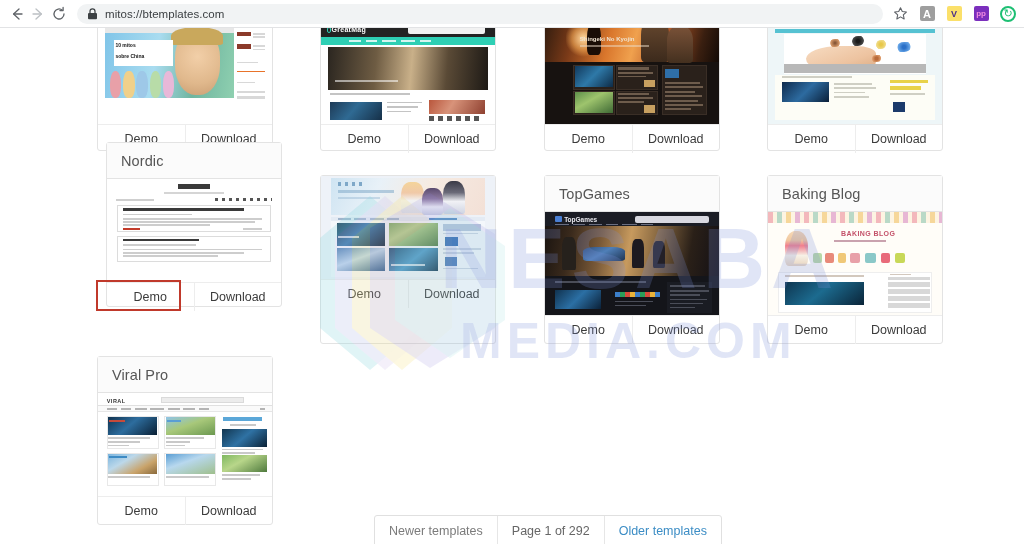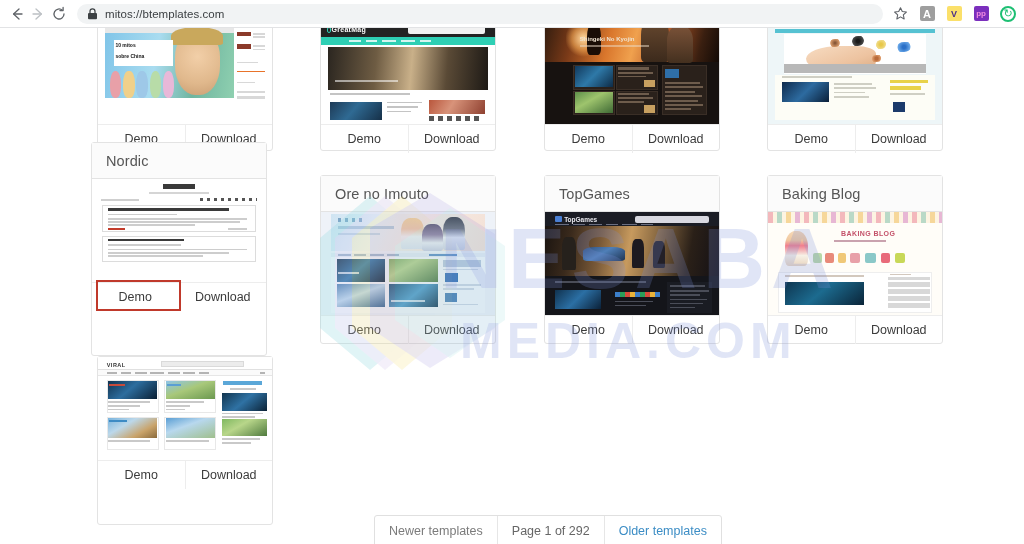--- a/index.html
+++ b/index.html
@@ -400,21 +400,21 @@
         <div class="r c1-sl" style="left:80%; top:75%; width:16%; height:2.4%;"></div>
       </div>
     </div>
     <div class="card-foot">
       <div class="foot-link">Demo</div>
       <div class="foot-div"></div>
       <div class="foot-link">Download</div>
     </div>
   </div>
 
-  <div class="card" style="left:91px; top:114px; width:176px; height:214px;">
+  <div class="card" style="left:106px; top:114px; width:176px; height:165px;">
     <div class="card-head">
       <span class="card-title">Nordic</span>
     </div>
     <div class="card-thumb" style="height:103px;">
       <div class="mini">
         <div class="r nd-bg"></div>
         <div class="r nd-logo"></div>
         <div class="r nd-sub"></div>
         <div class="r nd-nav"></div>
         <div class="r nd-soc"></div>
@@ -437,20 +437,23 @@
     <div class="card-foot">
       <div class="foot-link">Demo</div>
       <div class="foot-div"></div>
       <div class="foot-link">Download</div>
     </div>
   </div>
 
   <div class="hl-box" style="left:96px; top:252px; width:85px; height:31px;"></div>
 
   <div class="card" style="left:97px; top:328px; width:176px; height:169px;">
+    <div class="card-head">
+      <span class="card-title">Viral Pro</span>
+    </div>
     <div class="card-thumb" style="height:103px;">
       <div class="mini">
         <div class="r vp-bg"></div>
         <div class="r vp-head"></div>
         <div class="r vp-logo">VIRAL</div>
         <div class="r vp-search"></div>
         <div class="r vp-nav"></div>
         <div class="r vp-navi" style="left:5%;  width:6%;"></div>
         <div class="r vp-navi" style="left:13%; width:6%;"></div>
         <div class="r vp-navi" style="left:21%; width:7%;"></div>
@@ -622,23 +625,20 @@
       </div>
     </div>
     <div class="card-foot">
       <div class="foot-link">Demo</div>
       <div class="foot-div"></div>
       <div class="foot-link">Download</div>
     </div>
   </div>
 
   <div class="card" style="left:320px; top:147px; width:176px; height:169px;">
-    <div class="card-head">
-      <span class="card-title">Ore no Imouto</span>
-    </div>
     <div class="card-thumb" style="height:103px;">
       <div class="mini" style="background:#eef2f8;">
         <div class="r oi-head"></div>
         <div class="r oi-dots"></div>
         <div class="r oi-ttl"></div>
         <div class="r oi-ttl2"></div>
         <div class="r oi-ch1"></div>
         <div class="r oi-ch2"></div>
         <div class="r oi-ch3"></div>
         <div class="r oi-body"></div>

